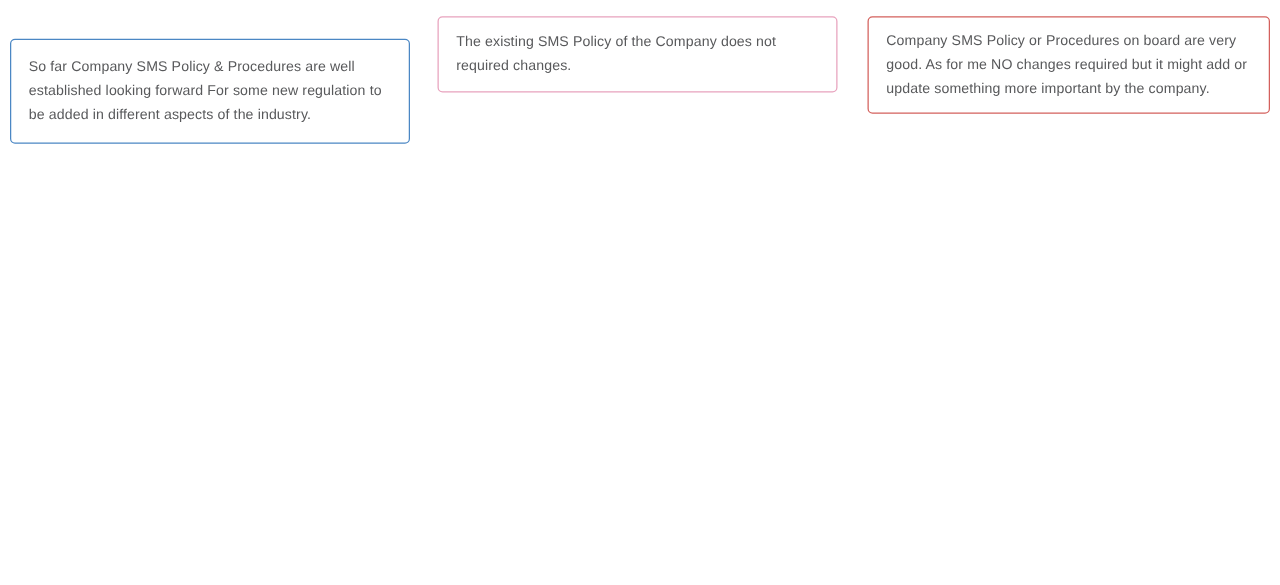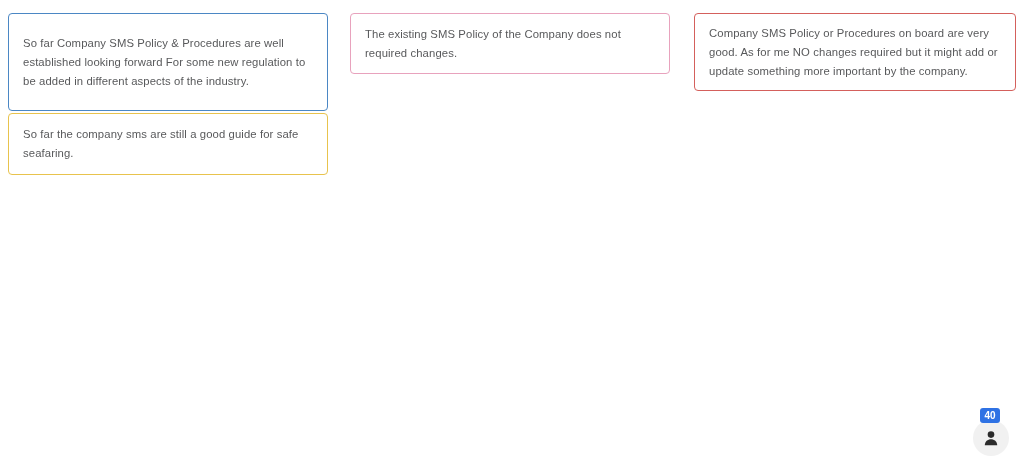--- a/index.html
+++ b/index.html
@@ -40,23 +40,23 @@
     letter-spacing: 0.1px;
     padding: 0 14px;
     width: 100%;
     box-sizing: border-box;
     font-weight: 400;
   }
 
   
   .card-1 {
     left: 8px;
-    top: 13px;
+    top: 31px;
     width: 320px;
-    height: 98px;
+    height: 84px;
   }
   .card-2 {
     left: 350px;
     top: 13px;
     width: 320px;
     height: 61px;
   }
   .card-3 {
     left: 694px;
     top: 13px;
@@ -122,29 +122,15 @@
   </div>
 
   <div class="card card-2" style="border-color: rgb(232, 162, 189);">
     <div class="card-text" style="color: rgb(88, 89, 91);">The existing SMS Policy of the Company does not required changes.</div>
   </div>
 
   <div class="card card-3" style="border-color: rgb(212, 96, 92);">
     <div class="card-text" style="color: rgb(88, 89, 91);">Company SMS Policy or Procedures on board are very good. As for me NO changes required but it might add or update something more important by the company.</div>
   </div>
 
-  <div class="card card-4" style="border-color: rgb(232, 195, 77);">
-    <div class="card-text" style="color: rgb(88, 89, 91);">So far the company sms are still a good guide for safe seafaring.</div>
-  </div>
 
-  <div class="chat-widget">
-    <div class="chat-badge" style="background: rgb(47, 114, 228);">40</div>
-    <div class="chat-avatar" style="background: rgb(241, 241, 241);">
-      <span>
-        <svg width="18" height="18" viewBox="0 0 18 18" aria-hidden="true">
-          <circle cx="9" cy="5.6" r="3.3" fill="#2b2b2b"></circle>
-          <path d="M2.8 16.2c0-3.7 2.9-6 6.2-6s6.2 2.3 6.2 6z" fill="#2b2b2b"></path>
-        </svg>
-      </span>
-    </div>
-  </div>
 
 </div>
 
 </body></html>

